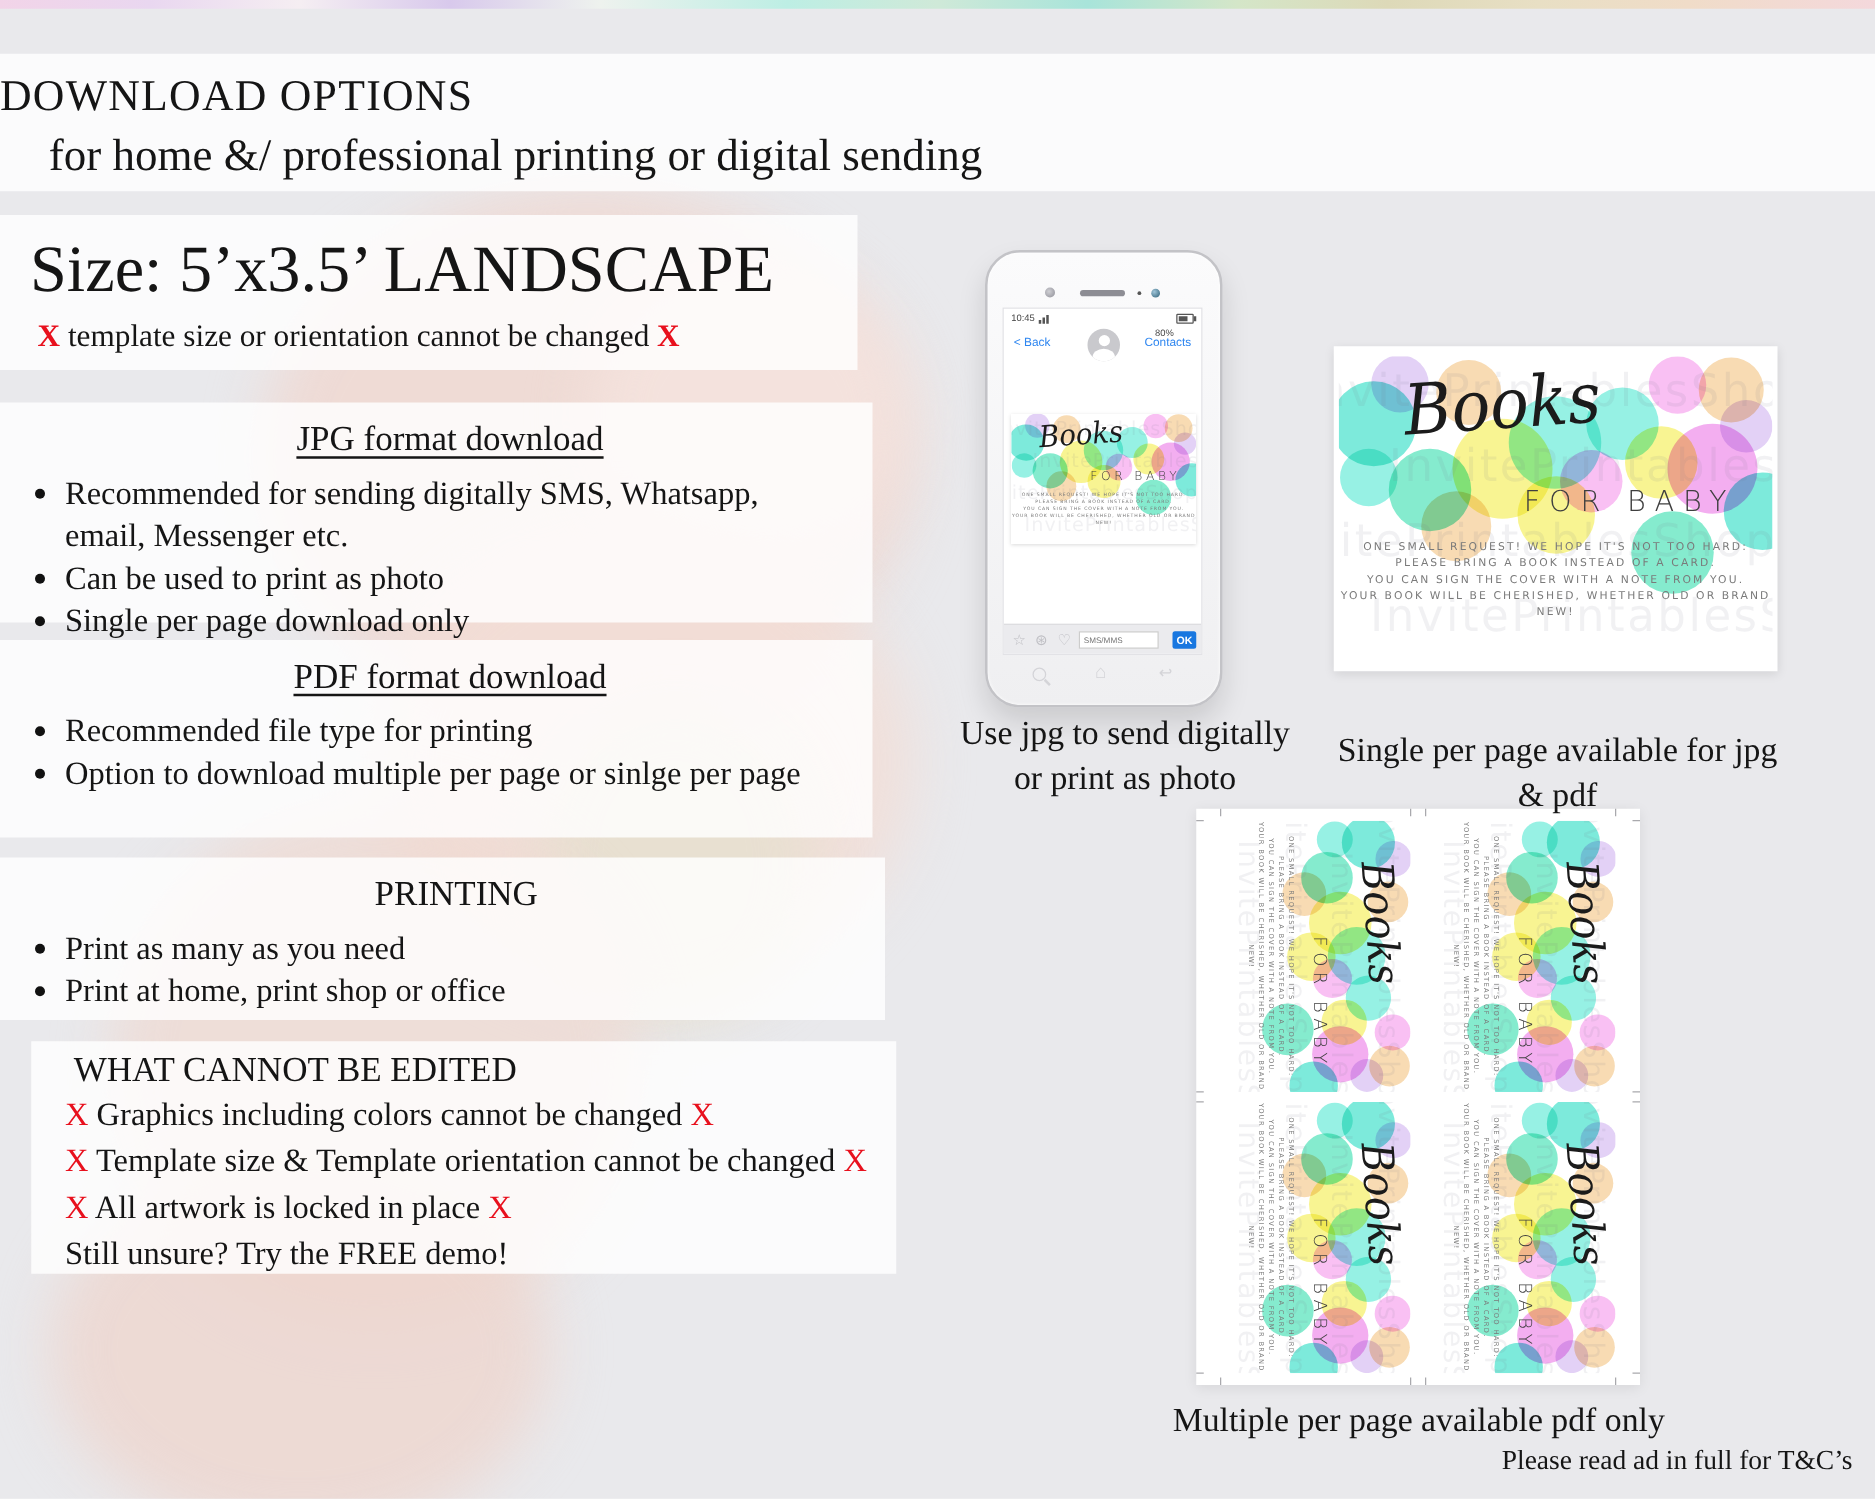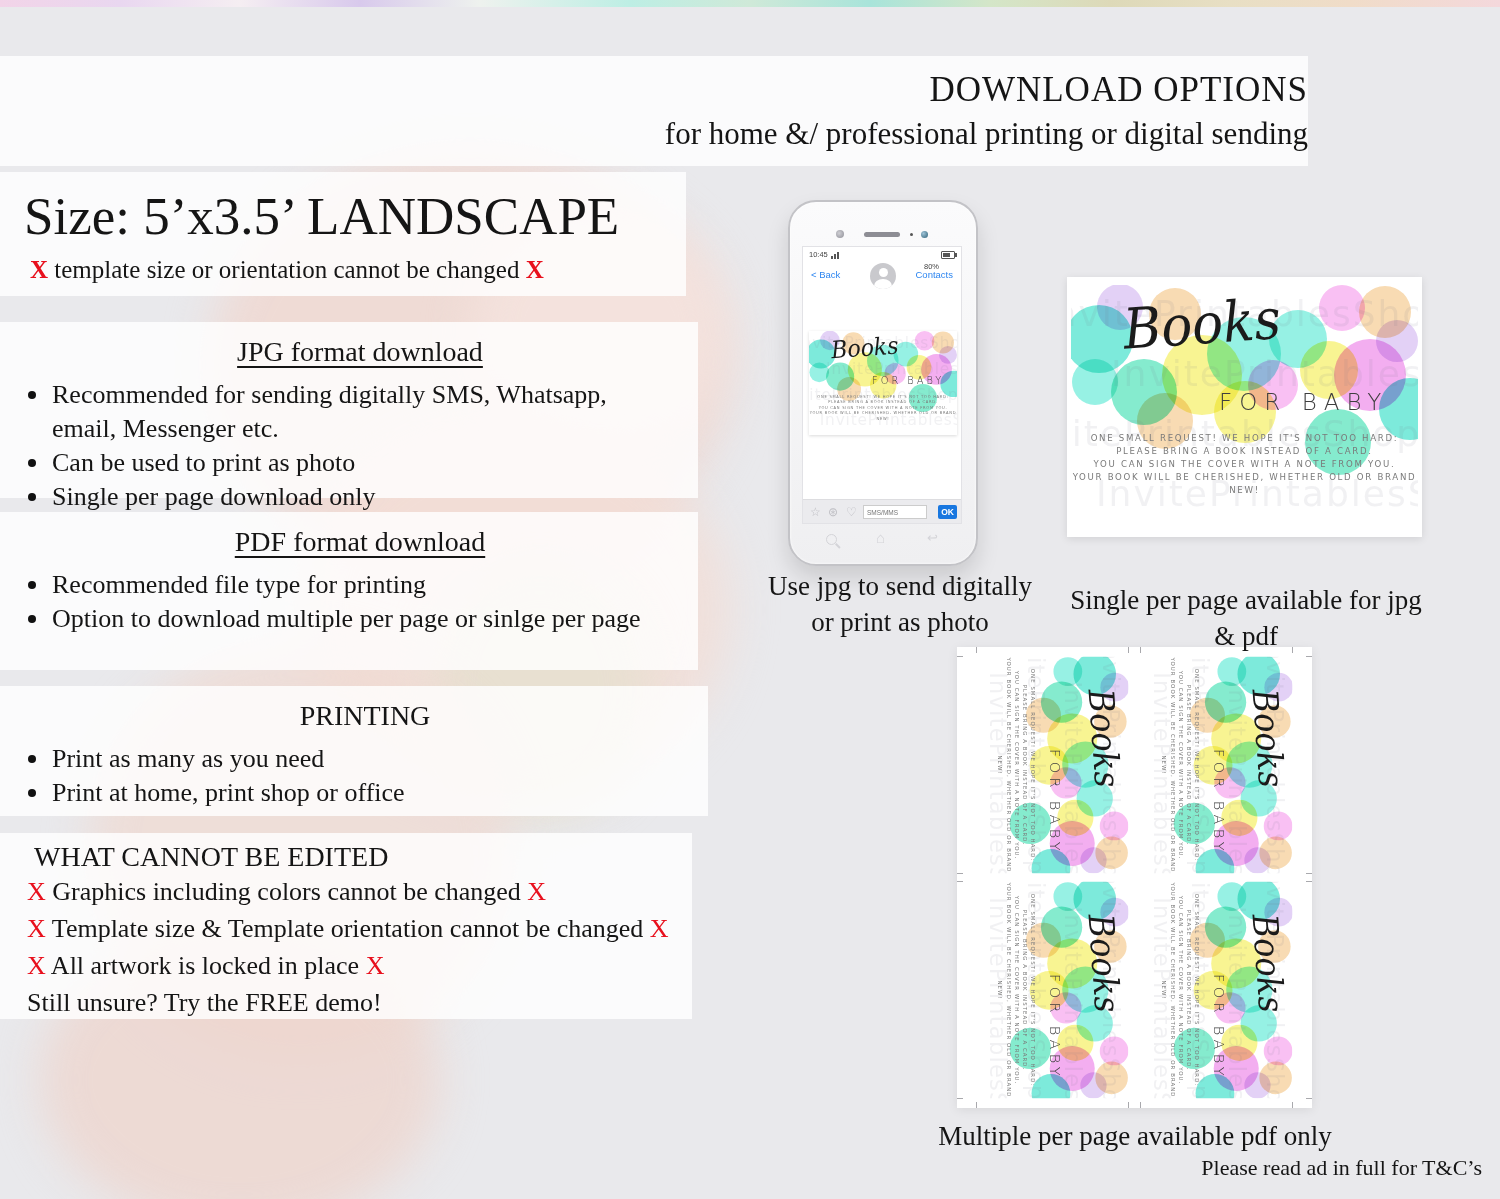--- a/index.html
+++ b/index.html
@@ -13,41 +13,41 @@
   .flower{position:absolute;pointer-events:none;filter:blur(22px);border-radius:50%;}
   .f1{left:210px;top:150px;width:520px;height:430px;background:rgba(240,214,206,.75);}
   .f2{left:300px;top:420px;width:430px;height:380px;background:rgba(243,221,214,.8);}
   .f3{left:90px;top:640px;width:420px;height:420px;background:rgba(240,216,208,.7);}
   .f4{left:40px;top:930px;width:400px;height:300px;background:rgba(238,212,204,.75);}
   .f5{left:430px;top:560px;width:220px;height:260px;background:rgba(226,224,204,.6);}
   .f6{left:470px;top:210px;width:260px;height:240px;background:rgba(245,228,222,.8);}
 
   
   .band{position:absolute;left:0;background:rgba(255,255,255,.82);}
-  .hdr{top:56px;width:1308px;height:110px;text-align:right;}
+  .hdr{top:43px;width:1500px;height:110px;text-align:left;}
   .hdr .t1{font-size:35px;letter-spacing:1px;padding-top:14px;}
-  .hdr .t2{font-size:31px;margin-top:6px;}
+  .hdr .t2{font-size:36px;margin-top:6px;margin-left:39px;}
 
   .size-band{top:172px;width:686px;height:124px;}
   .size-band .t{font-size:53px;padding:14px 0 0 24px;white-space:nowrap;}
   .size-band .n{font-size:25px;padding:10px 0 0 30px;}
   .rx{color:#e8101d;}
   .rxb{color:#e8101d;font-weight:bold;}
 
   .sec{padding:14px 0 0 22px;}
   .sec h3{margin:0;font-size:28px;font-weight:normal;text-align:center;}
   .sec h3.u{text-decoration:underline;text-underline-offset:5px;}
   .sec ul{list-style:none;margin:10px 0 0 0;padding:0;}
   .sec li{position:relative;font-size:26px;line-height:34px;padding-left:30px;max-width:620px;}
   .sec li .dot{position:absolute;left:6px;top:13px;width:8px;height:8px;border-radius:50%;background:#111;}
   .jpg-band{top:322px;width:676px;height:162px;}
   .pdf-band{top:512px;width:676px;height:144px;}
   .prt-band{top:686px;width:686px;height:116px;}
 
-  .what-band{top:833px;width:692px;height:178px;padding-top:8px;}
+  .what-band{top:833px;width:692px;height:178px;padding-top:8px;margin-left:25px;}
   .what-band .h{font-size:28px;padding-left:34px;}
   .what-band .ln{font-size:26px;line-height:37px;padding-left:27px;white-space:nowrap;}
 
   .caption{position:absolute;font-size:27px;text-align:center;line-height:36px;}
   .cap-phone{left:762px;top:568px;width:276px;}
   .cap-single{left:1058px;top:582px;width:376px;}
   .cap-multi{left:930px;top:1118px;width:410px;}
   .terms{position:absolute;right:18px;top:1155px;font-size:22px;text-align:left;}
 
   

